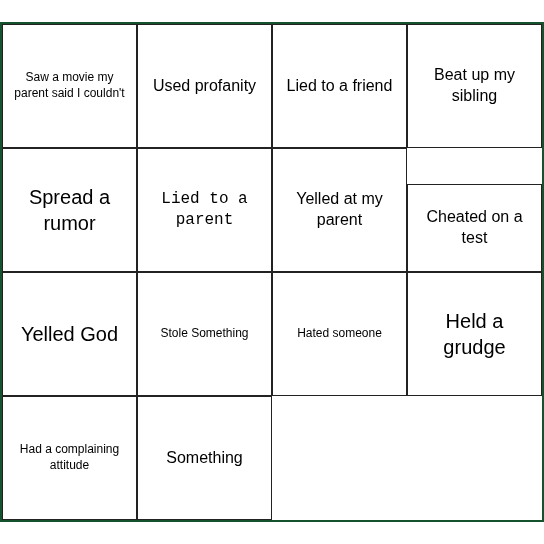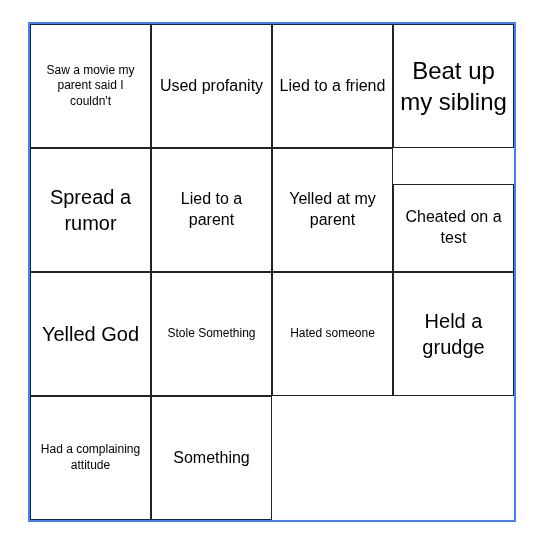--- a/index.html
+++ b/index.html
@@ -6,22 +6,22 @@
     body {
       width: 544px;
       height: 544px;
       background: #fff;
       display: flex;
       align-items: center;
       justify-content: center;
       font-family: Arial, sans-serif;
     }
     .bingo-board {
-      border: 2px solid #3b82f6;
-      width: 488px;
+      border: 2px solid #14532d;
+      width: 544px;
       height: 500px;
       display: grid;
       grid-template-columns: repeat(4, 1fr);
       grid-template-rows: repeat(4, 1fr);
     }
     .bingo-cell {
       border: 1.5px solid #222;
       display: flex;
       align-items: center;
       justify-content: center;
@@ -37,27 +37,27 @@
 <div class="bingo-board">
 <div class="bingo-cell" style="font-size: 12px;">
       <span>Saw a movie my parent said I couldn't</span>
     </div>
     <div class="bingo-cell" style="font-size: 16px;">
       <span>Used profanity</span>
     </div>
     <div class="bingo-cell" style="font-size: 16px;">
       <span>Lied to a friend</span>
     </div>
-    <div class="bingo-cell" style="font-size: 24px;">
+    <div class="bingo-cell" style="font-size: 16px;">
       <span>Beat up my sibling</span>
     </div>
     <div class="bingo-cell" style="font-size: 20px;">
       <span>Spread a rumor</span>
     </div>
-    <div class="bingo-cell" style="font-size: 16px;">
+    <div class="bingo-cell" style="font-size: 16px; font-family: Liberation Mono, monospace;">
       <span>Lied to a parent</span>
     </div>
     <div class="bingo-cell" style="font-size: 16px;">
       <span>Yelled at my parent</span>
     </div>
     <div class="bingo-cell" style="font-size: 16px; margin-top: 36px;">
       <span>Cheated on a test</span>
     </div>
     <div class="bingo-cell" style="font-size: 20px;">
       <span>Yelled God</span>

